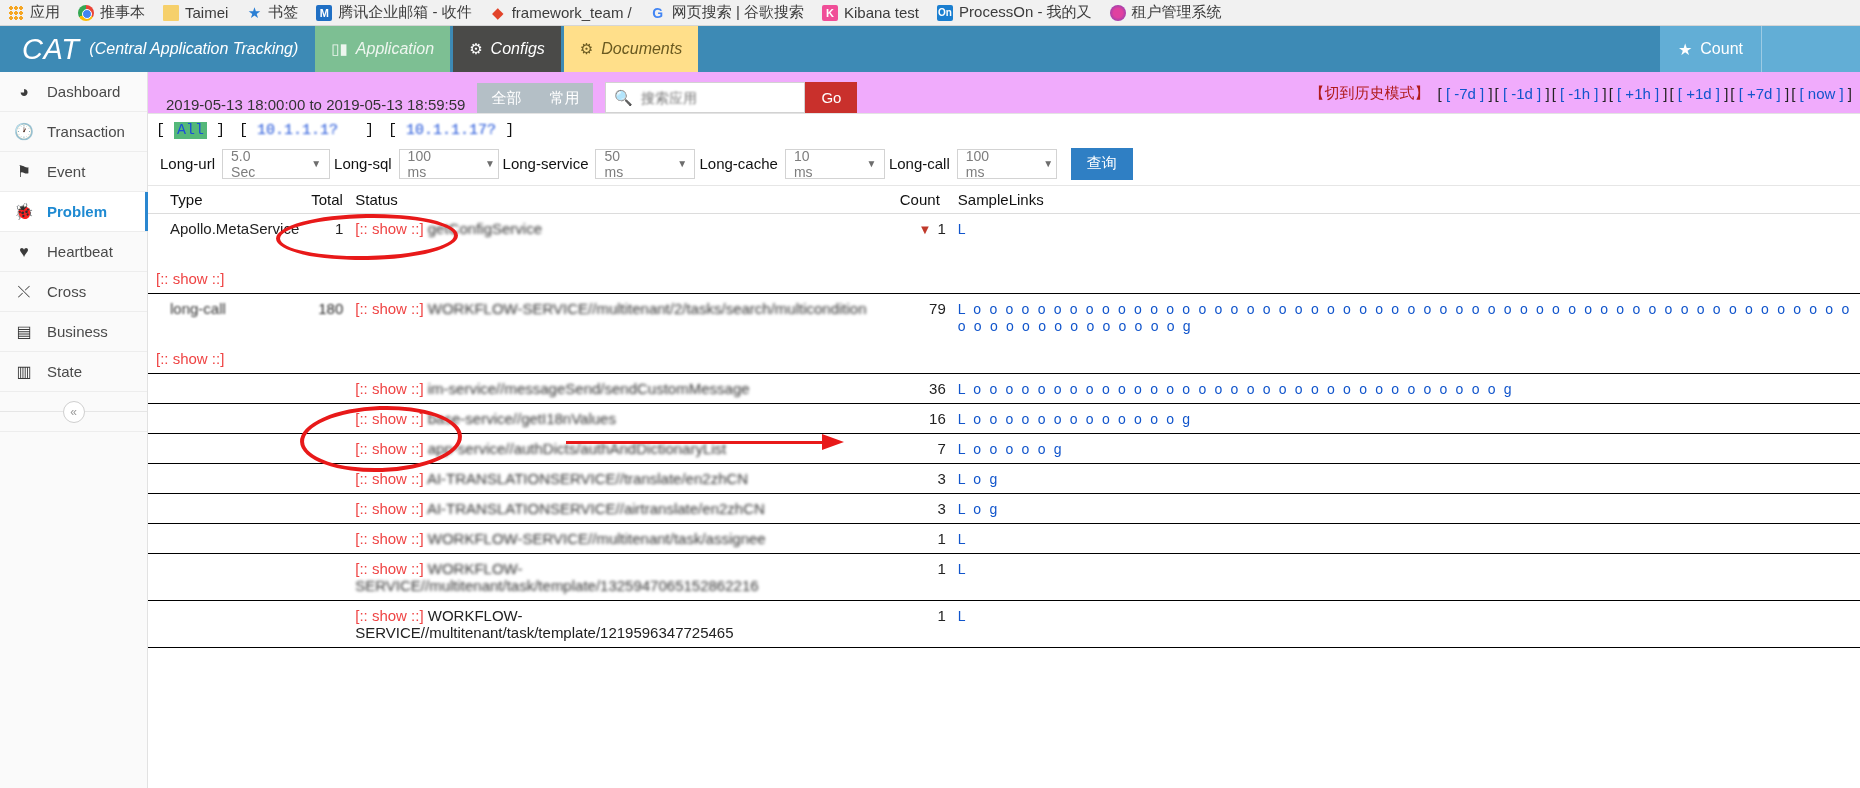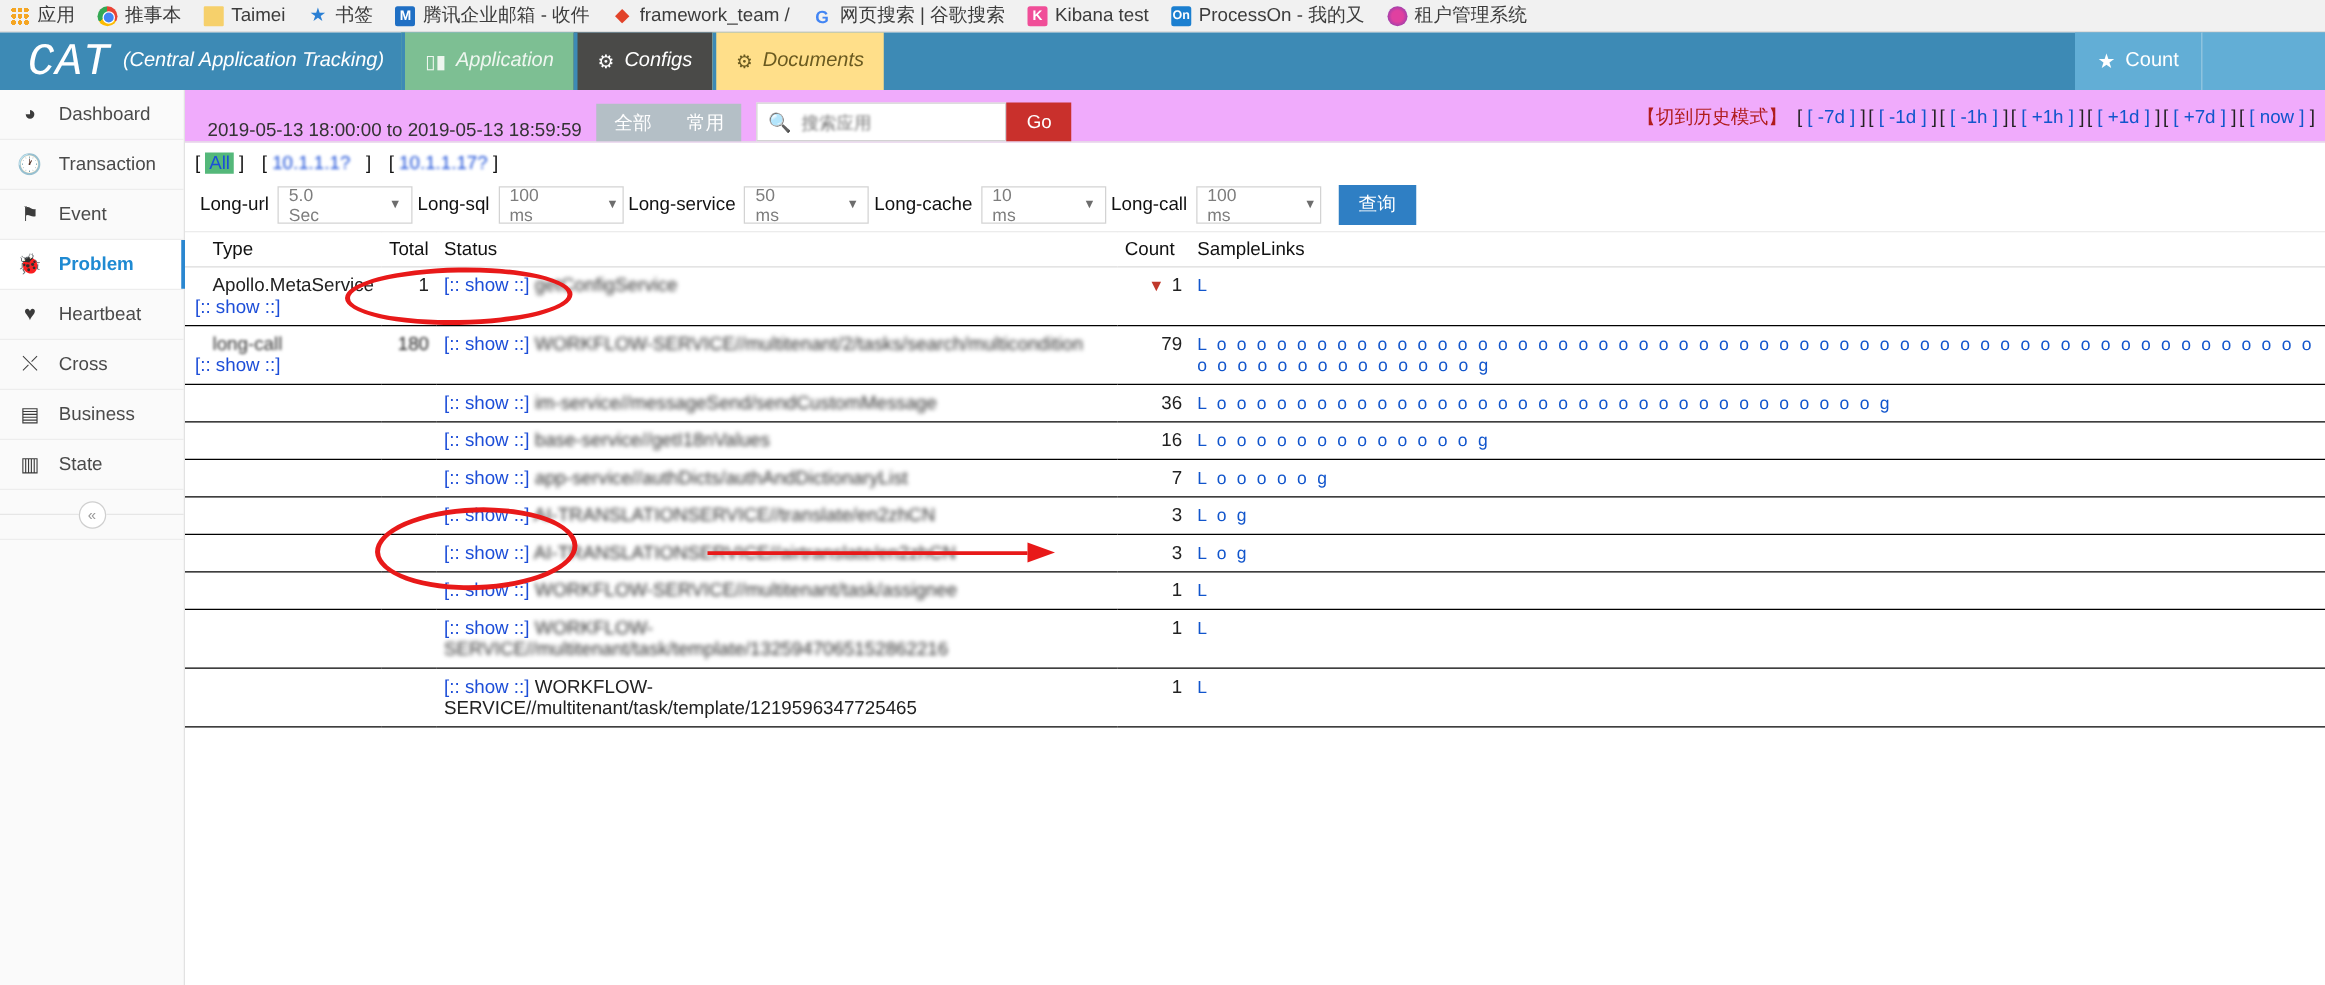--- a/index.html
+++ b/index.html
@@ -70,22 +70,22 @@
     background: #3d8ab5;
     display: flex;
     align-items: stretch;
   }
   .brand {
     display: flex; align-items: center; gap: 10px;
     padding-left: 22px; padding-right: 14px;
     color: #fff;
   }
   .brand-cat {
-    font-size: 36px; font-style: italic; letter-spacing: 0.5px;
-    font-family: Liberation Mono, monospace;
+    font-size: 29px; font-style: italic; letter-spacing: 0.5px;
+    font-family: Liberation Sans, sans-serif;
   }
   .brand-sub { font-size: 16px; font-style: italic; }
   .nav-tabs { display:flex; align-items:stretch; }
   .tab {
     display:flex; align-items:center; gap:8px;
     padding: 0 16px;
     font-size: 16px; font-style: italic;
     cursor: pointer;
     border-left: 3px solid #3d8ab5;
   }
@@ -173,21 +173,21 @@
   .time-links {
     position:absolute; right:8px; top:0; height:42px;
     display:flex; align-items:center; gap:2px; font-size:15px;
   }
   .hist-mode { color:#b01c1c; margin-right:6px; }
   .tl { color:#222; }
   .tl a { color:#1155cc; text-decoration:none; }
 
   .iprow {
     height:28px; display:flex; align-items:center; gap:14px;
-    font-size:15px; padding-left:8px; padding-top:4px;
+    font-size:15px; padding-left:8px; padding-top:4px;font-family:Liberation Mono, monospace;
   }
   .ip-chip { color:#111; }
   .ip-chip a { color:#1b4fd8; text-decoration:none; }
   .ip-sel { background:#54b87a; color:#1b4fd8; padding:0 3px; }
 
   .filters {
     height:44px; display:flex; align-items:center; gap:0px;
     padding-left:8px; border-bottom:1px solid #e6e6e6;
   }
   .f-label { font-size:15px; color:#111; padding:0 7px 0 4px; }
@@ -212,21 +212,21 @@
   }
   table.prob td {
     padding:6px 6px; border-bottom:1px solid #000000;
     vertical-align:top; color:#222;
   }
   .c-type { width:118px; padding-left:22px !important; }
   .c-total { width:44px; text-align:right; }
   .c-status { }
   .c-count { width:58px; text-align:right; }
   .c-links { width:auto; }
-  .show-link { color:#1d4ed8; text-decoration:none; cursor:pointer; }
+  .show-link { color:#ef4444; text-decoration:none; cursor:pointer;margin-top:33px; }
   .blurred { filter: blur(1.6px); color:#333; }
   .blurred-soft { filter: blur(1.1px); color:#333; }
   .sample { color:#1155cc; letter-spacing:2.2px; font-size:14px; word-break:break-all; }
   .dn-triangle { color:#c0392b; font-size:13px; margin-right:6px; }
   .type-show { display:block; margin-left:-14px; }
 
   
   .anno { position:absolute; pointer-events:none; }
   .oval {
     border:4px solid #e81919; border-radius:50%;

